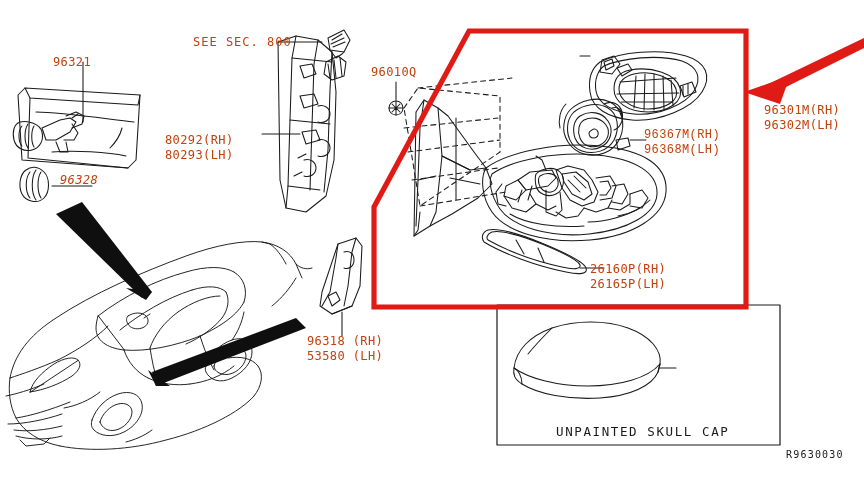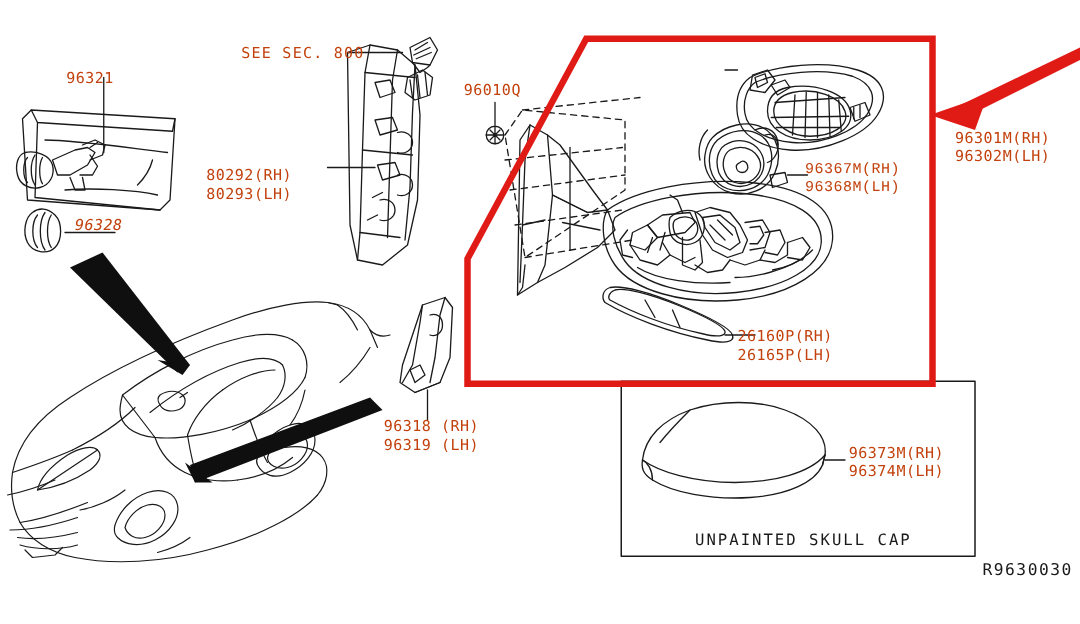--- a/index.html
+++ b/index.html
@@ -11,21 +11,21 @@
   #stage{position:absolute;left:0;top:0;width:864px;height:499px;}
   .svg-layer{position:absolute;left:0;top:0;width:864px;height:499px;}
   .lbl{
     position:absolute;white-space:pre;
     font-family:"DejaVu Sans Mono","Liberation Mono",monospace;
     font-size:12px;line-height:14.5px;letter-spacing:0.4px;
     color:#c2410c;
   }
   .lbl.two{line-height:15px;}
   .code{
-    position:absolute;font-size:13px;letter-spacing:1.2px;color:#1a1a1a;
+    position:absolute;font-size:10px;letter-spacing:1.2px;color:#1a1a1a;
   }
   .cap{
     position:absolute;font-size:12.5px;letter-spacing:1.6px;color:#1a1a1a;
   }
 </style>
 </head>
 <body>
 
 <div id="stage">
 
@@ -294,22 +294,20 @@
   <div class="lbl two" style="left:644px;top:128px;font-family:Liberation Mono, monospace;">96367M(RH)
 96368M(LH)</div>
 
   <div class="lbl two" style="left:764px;top:103px;">96301M(RH)
 96302M(LH)</div>
 
   <div class="lbl two" style="left:590px;top:262px;">26160P(RH)
 26165P(LH)</div>
 
   <div class="lbl two" style="left:307px;top:334px;">96318 (RH)
-96319 (LH)</div>
-
-  <div class="lbl two" style="left:679px;top:355px;">96373M(RH)
-96374M(LH)</div>
+53580 (LH)</div>
+
 
   <div class="cap" style="left:556px;top:424px;">UNPAINTED SKULL CAP</div>
 
   <div class="code" style="left:786px;top:449px;">R9630030</div>
 
 </div>
 
 </body></html>

